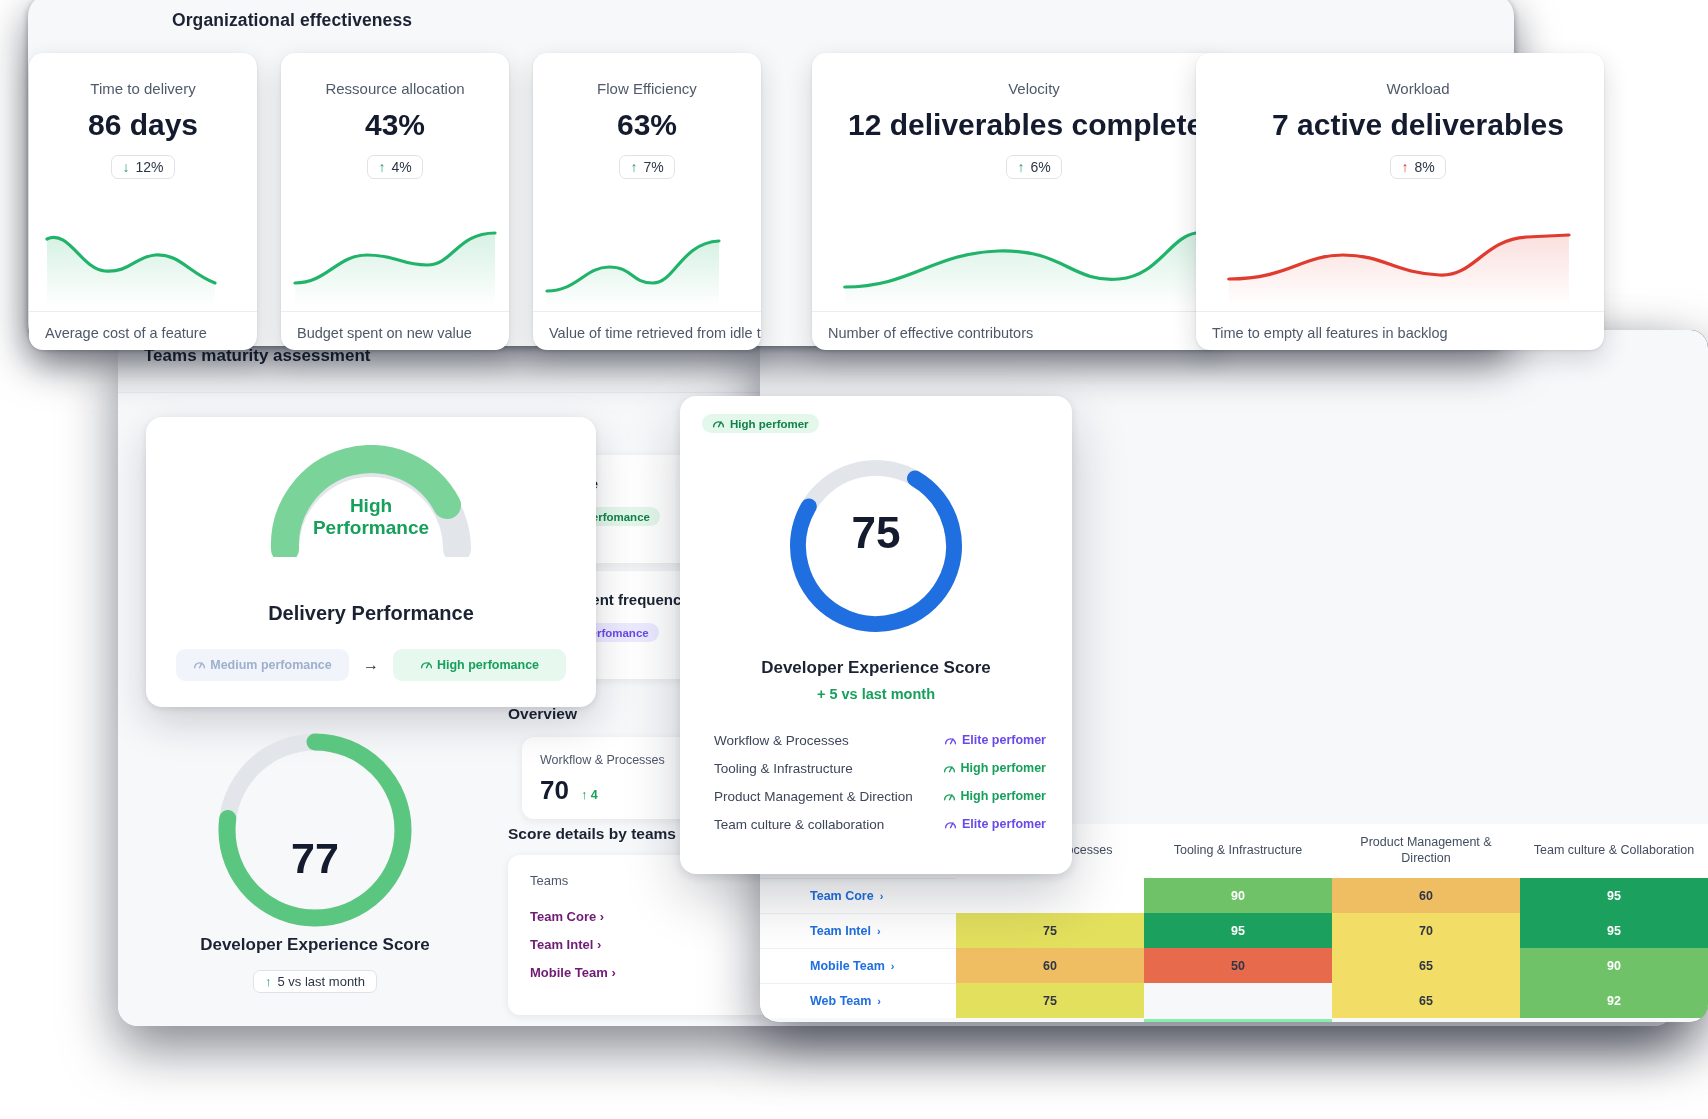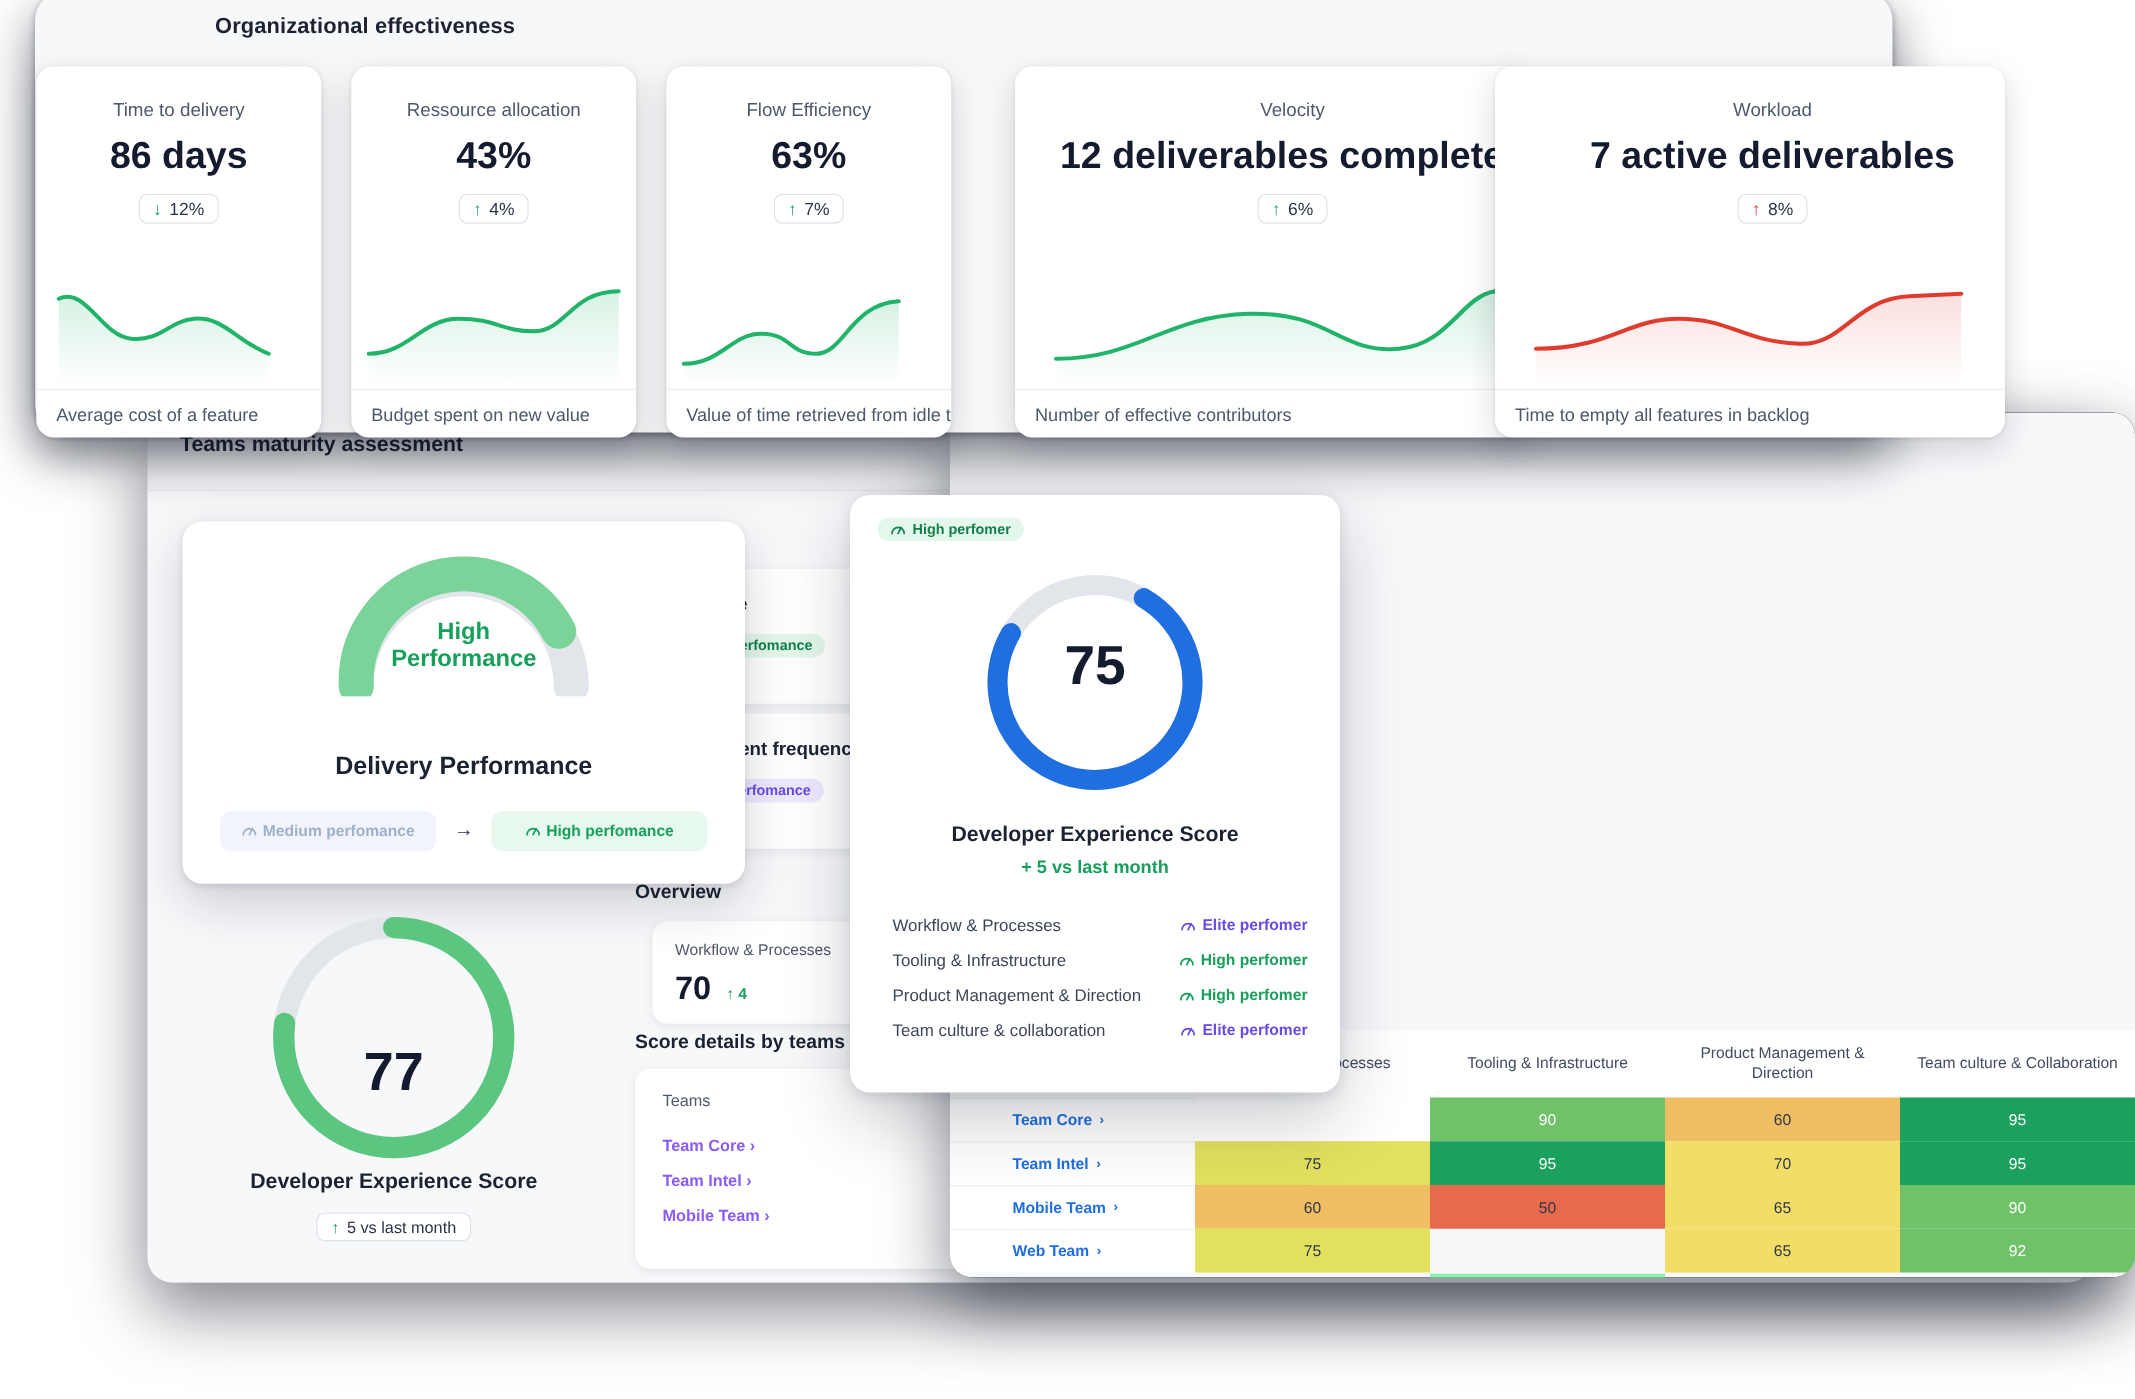--- a/index.html
+++ b/index.html
@@ -171,35 +171,35 @@
     display:grid;grid-template-columns:196px 1fr 1fr 1fr 1fr;
     font-size:12.5px;
   }
   .heat .hh{
     background:#fff;text-align:center;color:#424c60;font-size:12.5px;
     display:flex;align-items:center;justify-content:center;padding:6px 4px;line-height:1.25;
     height:54px;box-sizing:border-box;
   }
   .heat .hc{
     display:flex;align-items:center;justify-content:center;height:35px;
-    font-size:12.5px;font-weight:400;color:#2f3646;box-sizing:border-box;
+    font-size:12.5px;font-weight:700;color:#2f3646;box-sizing:border-box;
   }
   .heat .team{
     background:#fff;display:flex;align-items:center;height:35px;padding-left:50px;
     color:#1f6fe0;font-weight:700;font-size:12.5px;box-sizing:border-box;
     border-top:1px solid #eef0f3;
   }
   .heat .team span.chev{margin-left:6px;font-size:11px;}
   .mini-num{font-size:26px;font-weight:700;color:#141b2e;}
   .mini-delta{font-size:12.5px;font-weight:600;}
   .mini-delta.g{color:#17a05b;}
   .mini-delta.r{color:#e03b2f;}
   .mini-lbl{font-size:12.5px;color:#4e586a;}
   .teams-hdr{font-size:13px;color:#4e586a;}
-  .team-link{font-size:13px;font-weight:700;color:#8b5cf6;}
+  .team-link{font-size:13px;font-weight:700;color:#701a75;}
 </style>
 </head>
 <body>
 
 <div class="stage">
 
   <div class="panel-mid">
     <div class="panel-mid-title">Teams maturity assessment</div>
     <div class="panel-mid-inner">
 

